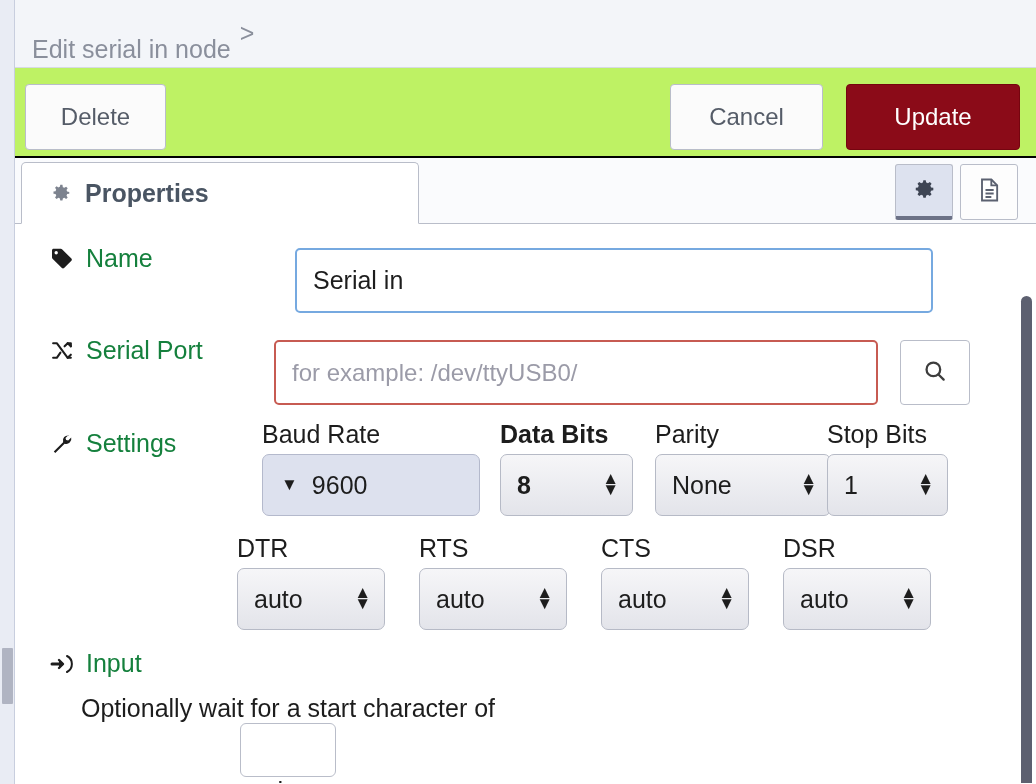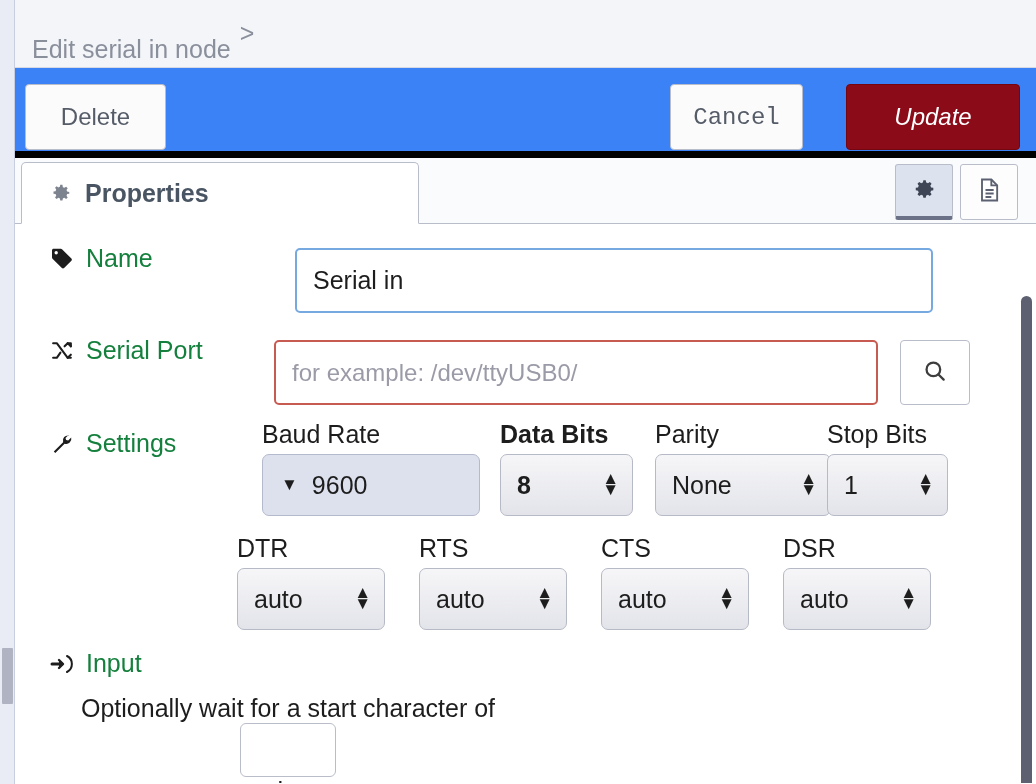--- a/index.html
+++ b/index.html
@@ -65,22 +65,22 @@
   .crumb-current {
     font-size: 25px;
     font-weight: bold;
     color: #3d4756;
   }
 
   
   .button-bar {
     position: relative;
     height: 90px;
-    background: #3b82f6;
-    border-bottom: 7px solid #000000;
+    background: #bef264;
+    border-bottom: 2px solid #000000;
   }
   .btn {
     position: absolute;
     font-family: "Liberation Sans", sans-serif;
     font-size: 24px;
     border-radius: 4px;
     display: flex;
     align-items: center;
     justify-content: center;
     cursor: pointer;
@@ -88,33 +88,31 @@
   }
   .btn-delete {
     left: 10px; top: 16px;
     width: 141px; height: 66px;
     background: #fbfbfb;
     border: 1px solid #b9bdc9;
     color: #555c68;
   }
   .btn-cancel {
     left: 655px; top: 16px;
-    width: 133px; height: 66px;
+    width: 153px; height: 66px;
     background: #fbfbfb;
     border: 1px solid #b9bdc9;
     color: #555c68;
-    font-family: Liberation Mono, monospace;
   }
   .btn-update {
     left: 831px; top: 16px;
     width: 174px; height: 66px;
     background: #8b0b18;
     border: 1px solid #75050f;
     color: #ffffff;
-    font-style: italic;
   }
 
   
   .tab-strip {
     position: relative;
     height: 66px;
     background: #fafbfd;
     border-bottom: 1px solid #b9bdc9;
   }
   .tab {

